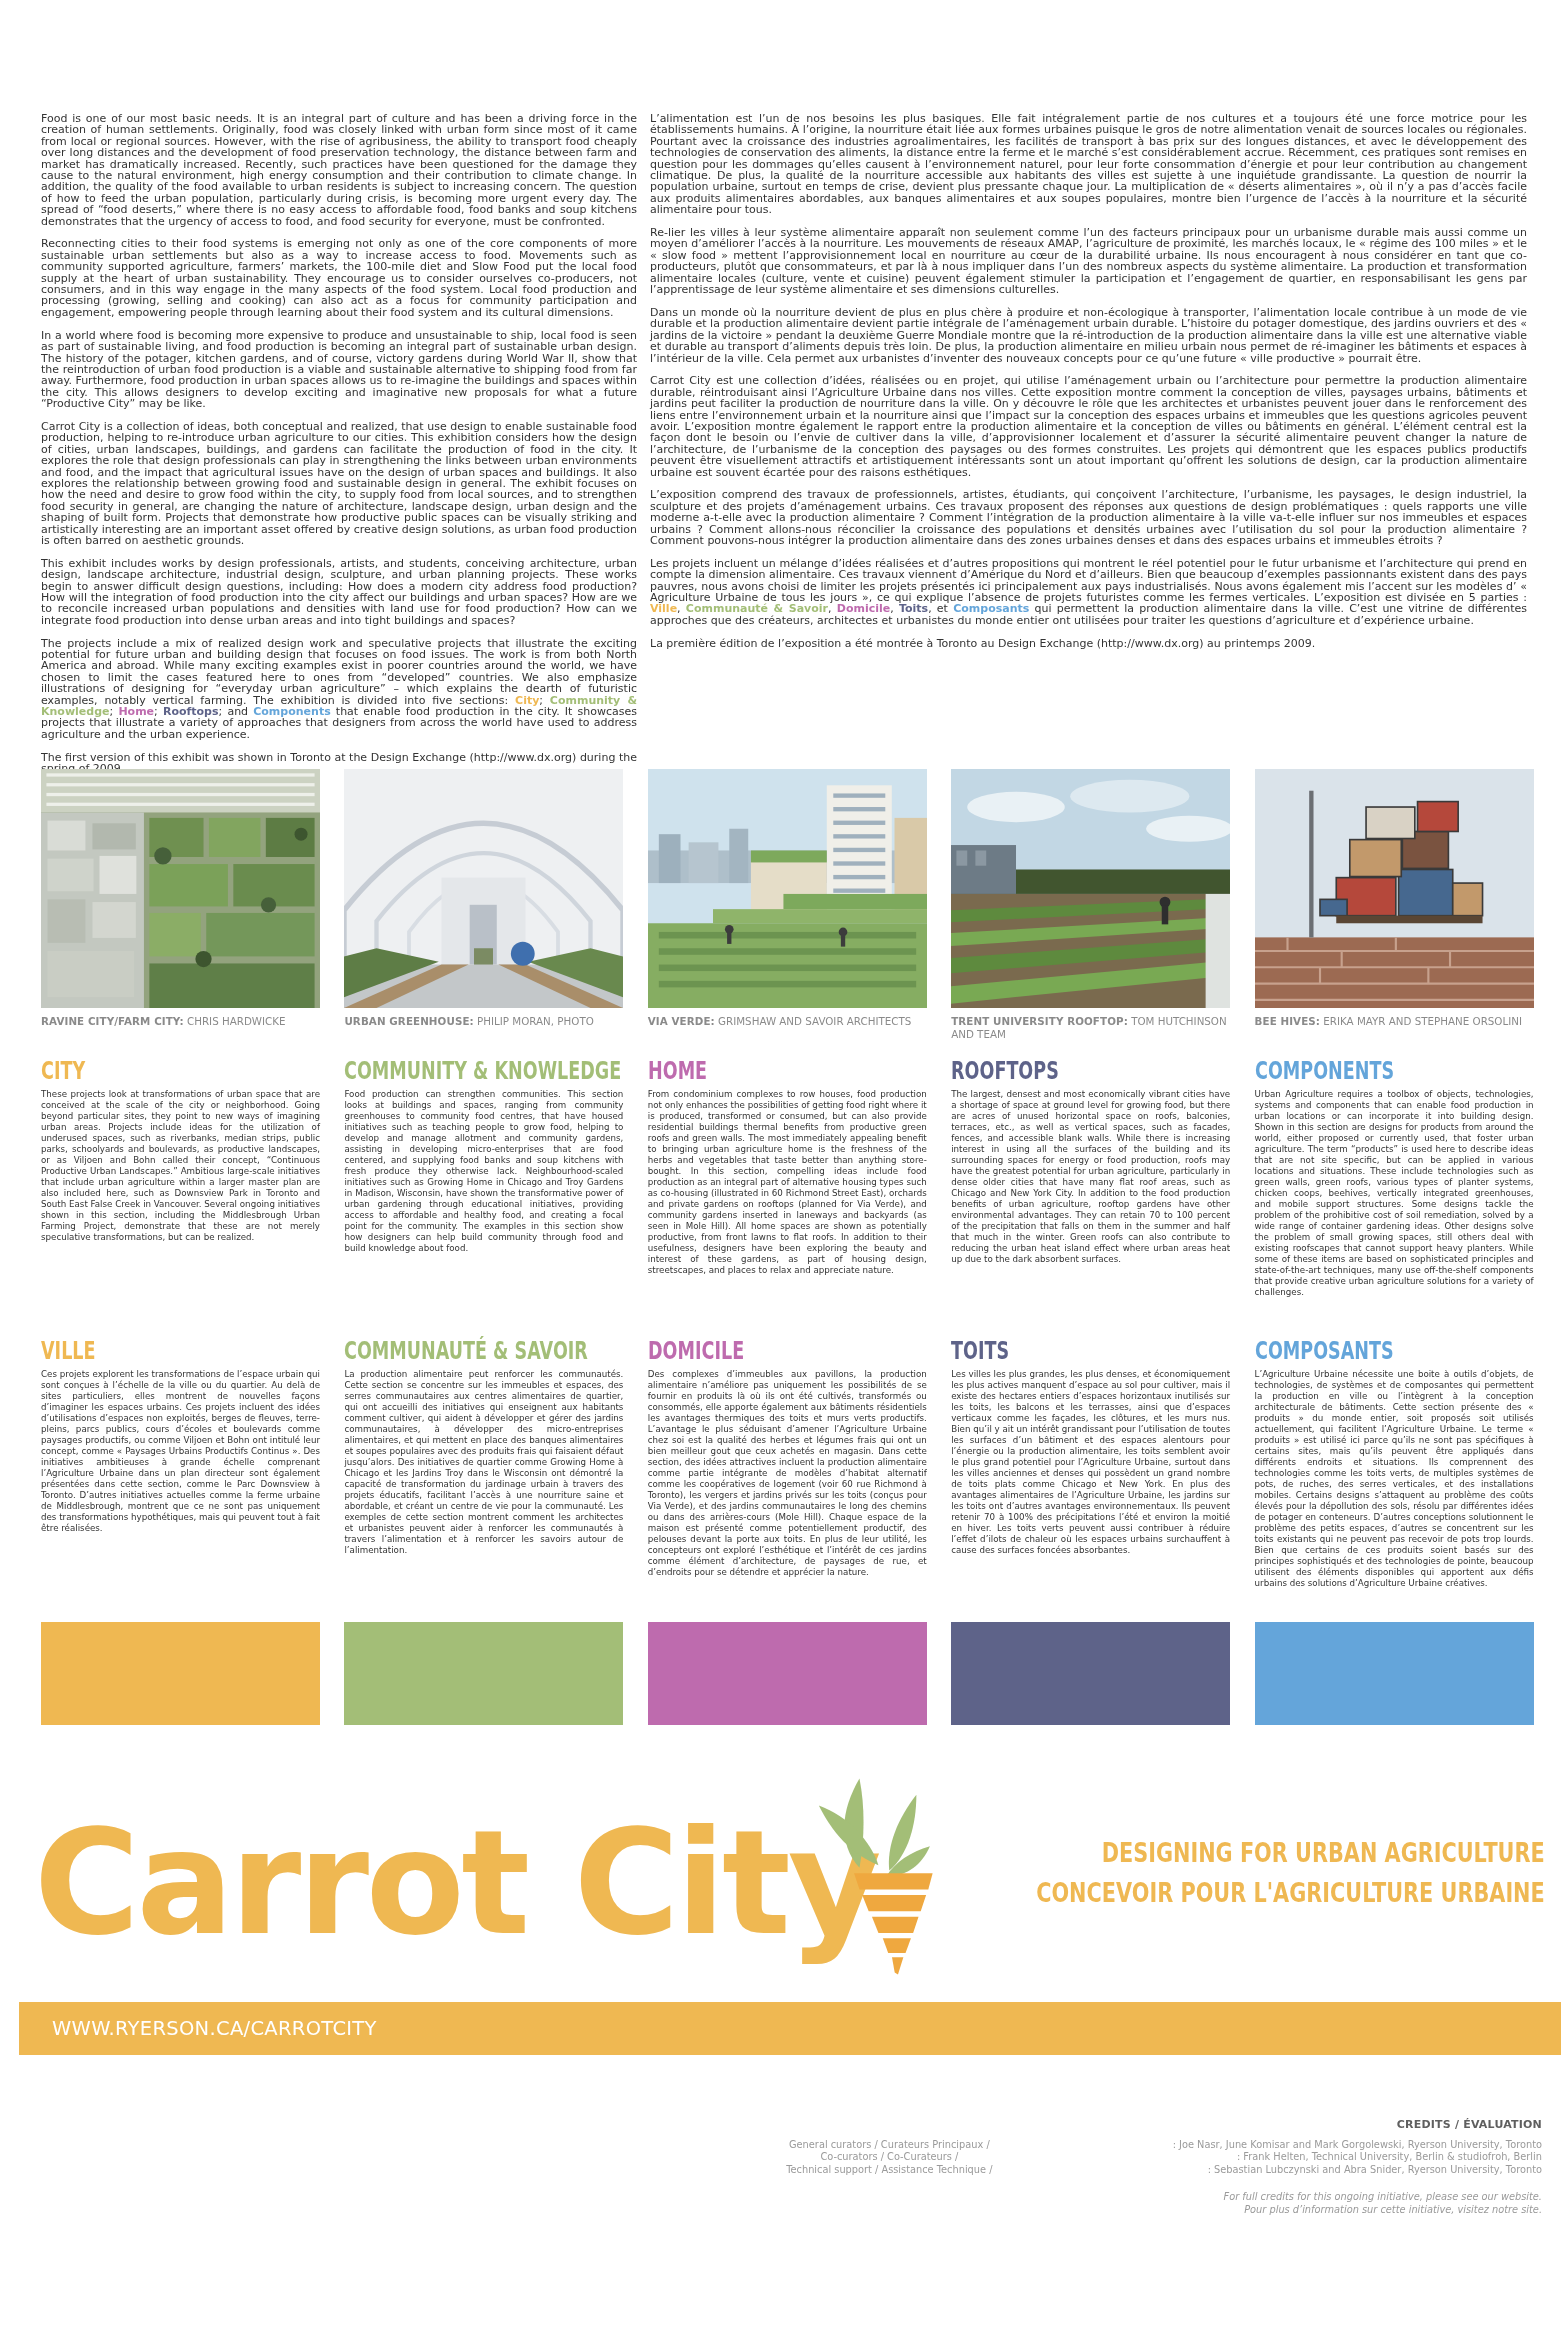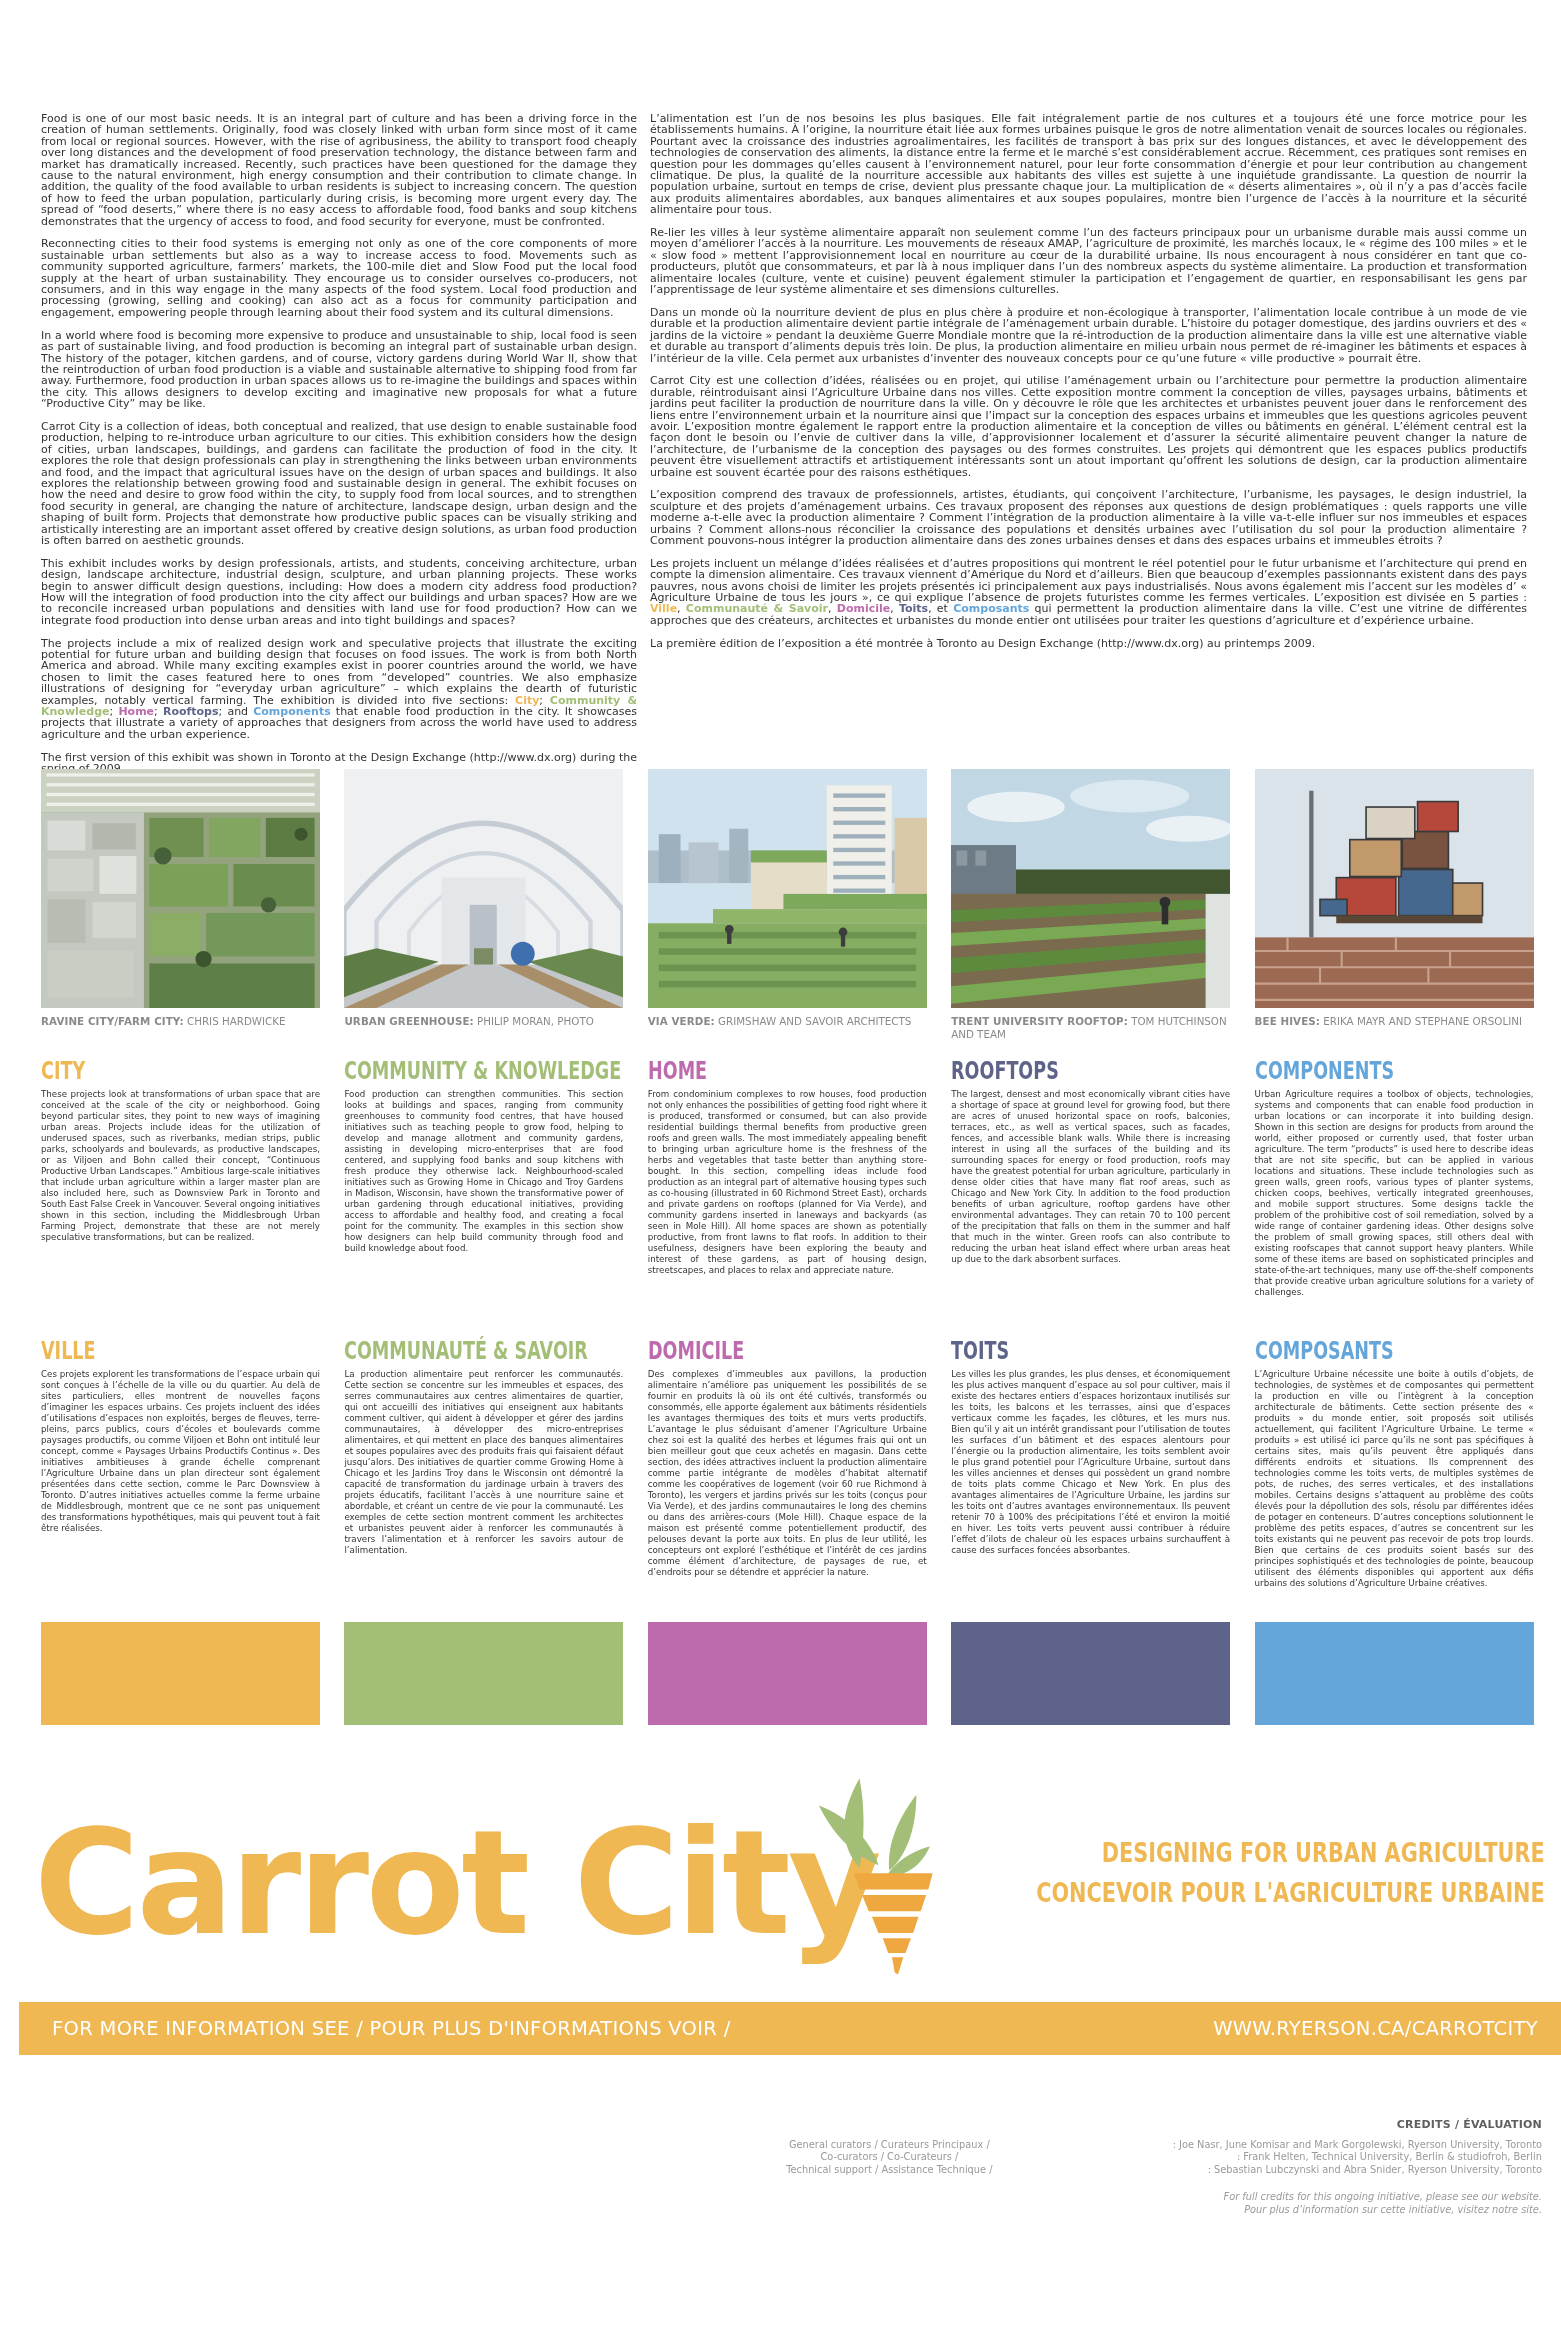--- a/index.html
+++ b/index.html
@@ -301,21 +301,20 @@
       <polygon points="155,340 176,340 166,372 160,368"></polygon>
     </g>
   </svg>
 
   <div class="tagline" style="color: rgb(239, 184, 82);">
     <div>DESIGNING FOR URBAN AGRICULTURE</div>
     <div>CONCEVOIR POUR L'AGRICULTURE URBAINE</div>
   </div>
 
   <div class="footer-bar" style="background-color: rgb(239, 184, 82);">
-    <span class="footer-info">FOR MORE INFORMATION SEE / POUR PLUS D'INFORMATIONS VOIR /</span>
     <span class="footer-url">WWW.RYERSON.CA/CARROTCITY</span>
   </div>
 
   <div class="credits">
     <h3>CREDITS / ÉVALUATION</h3>
     <div class="credit-row">
       <span class="cr-label">General curators / Curateurs Principaux /</span>
       <span class="cr-value">: Joe Nasr, June Komisar and Mark Gorgolewski, Ryerson University, Toronto</span>
     </div>
     <div class="credit-row">

